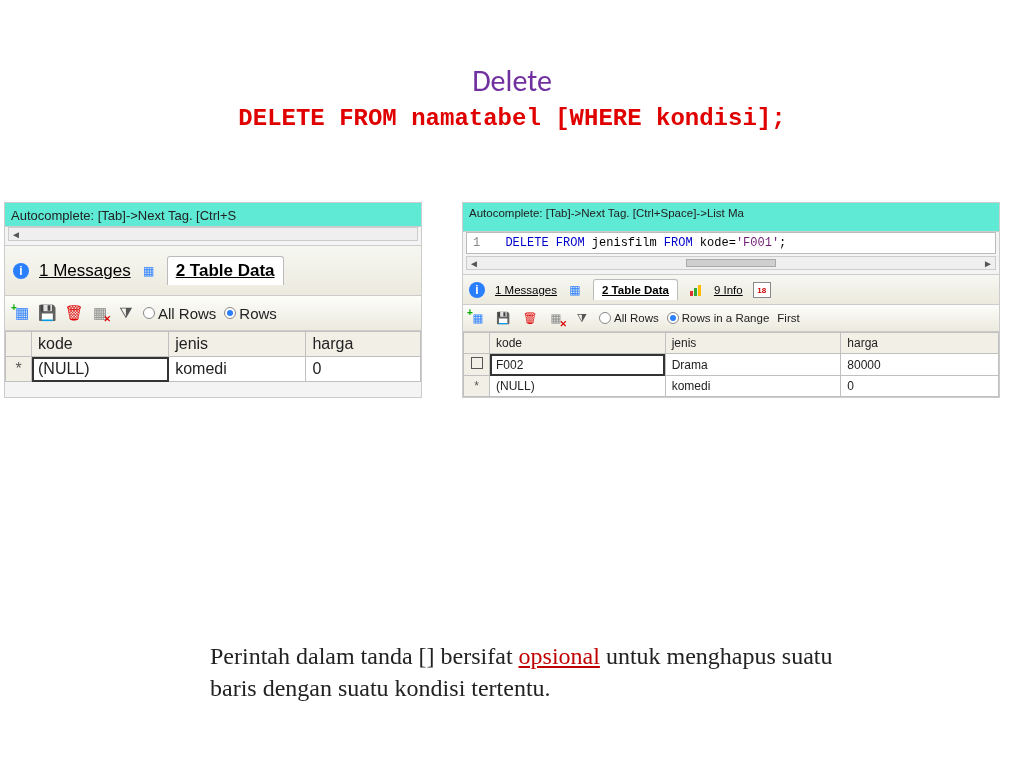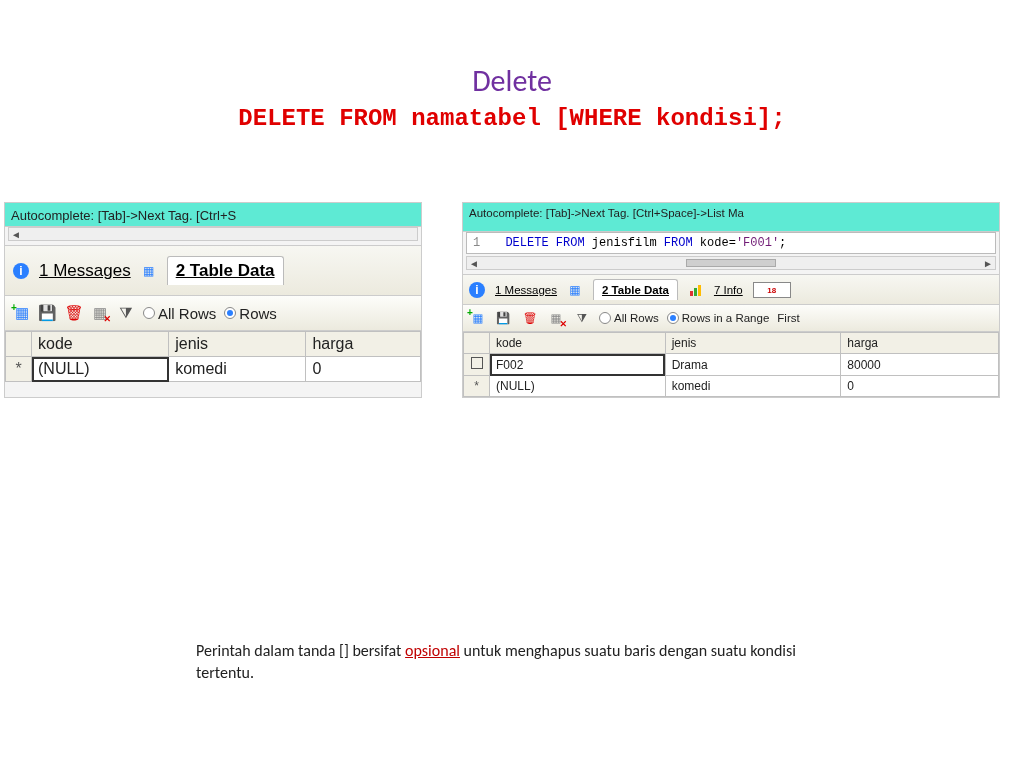--- a/index.html
+++ b/index.html
@@ -82,21 +82,21 @@
     display:flex; align-items:center; gap:10px; padding:4px 6px;
     white-space:nowrap; overflow:hidden;
   }
   .shot-left .tabs { font-size: 17px; padding:10px 8px; }
   .tab { display:flex; align-items:center; gap:4px; text-decoration: underline; color:#000; cursor:pointer;}
   .tab.active { font-weight:bold; background:#fff; border:1px solid #bbb; border-bottom:none; padding:4px 8px; border-radius:3px 3px 0 0;}
   .ic { width:16px; height:16px; display:inline-flex; align-items:center; justify-content:center; font-size:12px;}
   .ic-info { background:#2a7fff; color:#fff; border-radius:50%; font-weight:bold;}
   .ic-grid { color:#2a7fff; }
   .ic-chart svg { width:14px; height:14px; }
-  .ic-cal   { background:#fff; border:1px solid #888; font-size:8px; color:#c00; font-weight:bold; width:38px; padding-top:1px;}
+  .ic-cal   { background:#fff; border:1px solid #888; font-size:8px; color:#c00; font-weight:bold; width:18px; padding-top:1px;}
 
   .toolbar {
     background: linear-gradient(#fdfdfa,#eceade);
     display:flex; align-items:center; gap:8px; padding:4px 6px;
     border-bottom:1px solid #ccc; white-space:nowrap; overflow:hidden;
   }
   .shot-left .toolbar { font-size:15px; padding:8px 8px; }
   .tb-ic { width:18px; height:18px; display:inline-flex; align-items:center; justify-content:center;}
   .tb-grid{ color:#2a7fff;}
   .tb-add { position:relative; }
@@ -119,22 +119,22 @@
     border:1px solid #c0c0c0; padding:3px 6px; text-align:left;
     font-weight:normal;
   }
   table.grid th { background:#f2f0e6; }
   table.grid td.rowhdr { background:#f2f0e6; width:26px; text-align:center; color:#555;}
   td.num { text-align:right; }
   td.sel { outline:2px solid #333; outline-offset:-2px;}
   td.chk::before{content:""; display:inline-block; width:10px; height:10px; border:1px solid #555;}
 
   .caption {
-    position:absolute; left:196px; top:640px; width:640px;
-    font-size:16px; color:#222; line-height:1.35;
+    position:absolute; left:210px; top:640px; width:640px;
+    font-size:24px; color:#222; line-height:1.35;font-family:Liberation Serif, serif;
   }
   .caption .op { color:#c00000; text-decoration: underline; }
 </style>
 </head>
 <body>
 
 <div class="title">Delete</div>
 <div class="sql-syntax">DELETE FROM namatabel [WHERE kondisi];</div>
 
 <div class="shots-row">
@@ -210,21 +210,21 @@
       <span class="tab">1 Messages</span>
       <span class="ic ic-grid">▦</span>
       <span class="tab active">2 Table Data</span>
       <span class="ic ic-chart">
           <svg viewBox="0 0 14 14">
             <rect x="1" y="8" width="3" height="5" fill="#d33"></rect>
             <rect x="5" y="5" width="3" height="8" fill="#3a3"></rect>
             <rect x="9" y="2" width="3" height="11" fill="#fb0"></rect>
           </svg>
         </span>
-      <span class="tab">7 Info</span>
+      <span class="tab">9 Info</span>
       <span class="ic ic-cal">18</span>
     </div>
 
     <div class="toolbar">
       <span class="tb-ic tb-grid tb-add">▦</span>
       <span class="tb-ic tb-save">💾</span>
       <span class="tb-ic tb-del">🗑</span>
       <span class="tb-ic tb-grid tb-delx">▦</span>
       <span class="tb-ic tb-funnel">⧩</span>
       <span class="radio">

